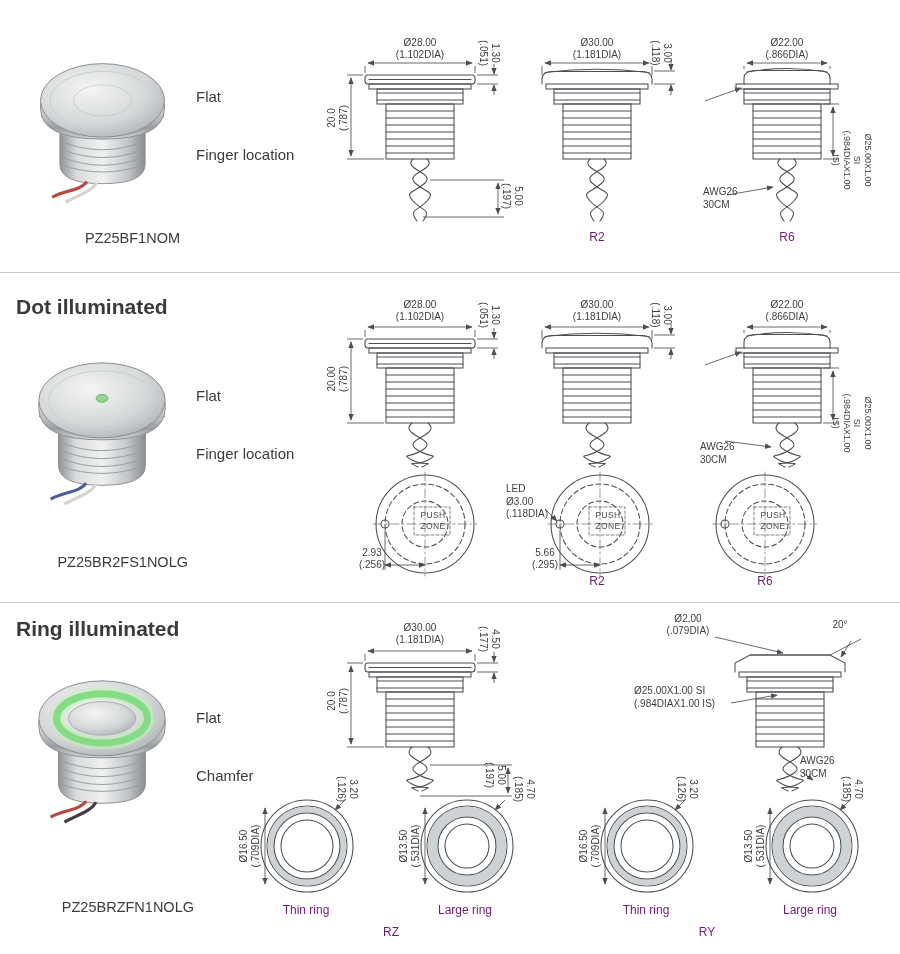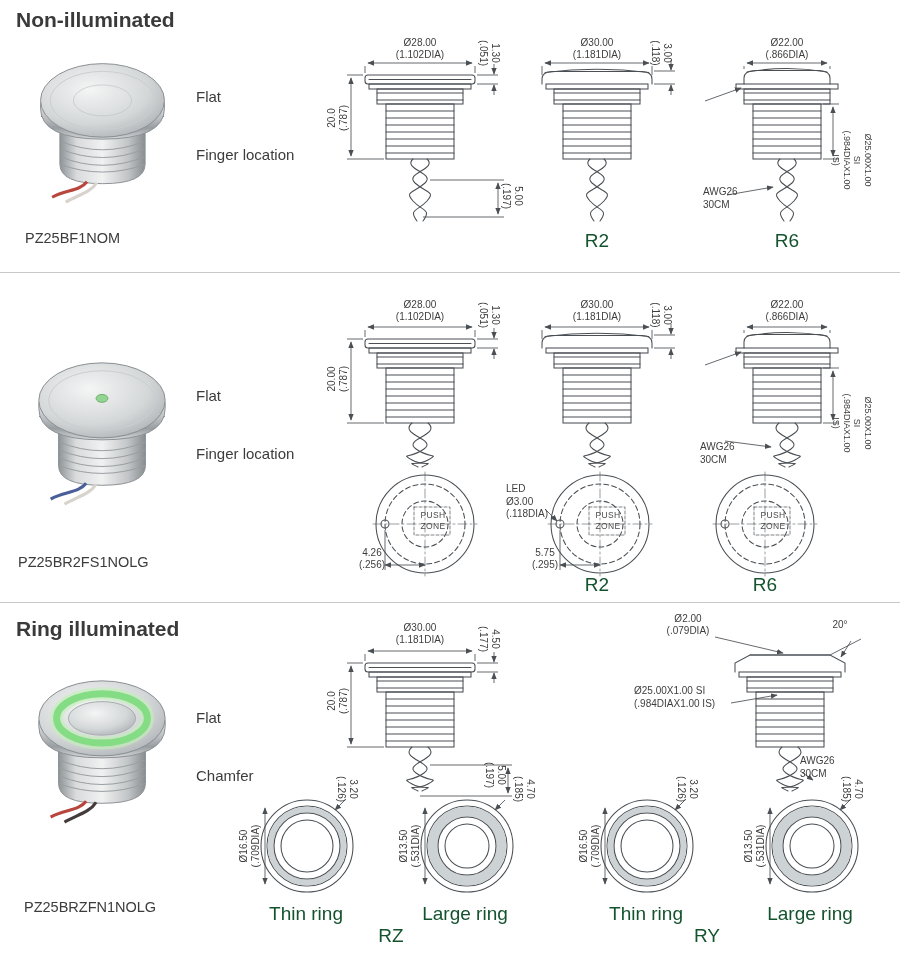--- a/index.html
+++ b/index.html
@@ -2,29 +2,29 @@
 <html><head>
 <meta charset="utf-8">
 <style>
 *{margin:0;padding:0;box-sizing:border-box}
 body{background:#fff;font-family:"Liberation Sans",sans-serif}
 .page{position:relative;width:900px;height:954px;background:#fff;overflow:hidden}
 .sec{position:absolute;left:0;width:900px}
 .sec-b{border-top:1px solid #c8c8c8}
 .sec-title{position:absolute;font-size:21px;font-weight:bold;color:#3a3a3a;white-space:nowrap}
 .feat{position:absolute;font-size:15px;color:#3c3c3c;white-space:nowrap}
-.part{position:absolute;font-size:14.5px;color:#3c3c3c;text-align:left;white-space:nowrap}
+.part{position:absolute;font-size:14.5px;color:#3c3c3c;text-align:right;white-space:nowrap}
 .dim{position:absolute;font-size:10px;line-height:1.18;color:#3e3e3e;text-align:center;white-space:pre-line}
 .sm{font-size:9px}
 .ctr{transform:translate(-50%,-50%)}
 .rot90{transform:translate(-50%,-50%) rotate(90deg)}
 .rot270{transform:translate(-50%,-50%) rotate(-90deg)}
 .note{position:absolute;font-size:10px;line-height:1.25;color:#3e3e3e;white-space:pre-line;text-align:left}
 .pz{position:absolute;font-size:8.5px;line-height:1.3;letter-spacing:.3px;color:#4a4a4a;text-align:center;white-space:pre-line;transform:translate(-50%,-50%)}
-.vlabel{position:absolute;font-size:19px;color:#14532d;transform:translateX(-50%);white-space:nowrap}
+.vlabel{position:absolute;font-size:12px;color:#701a75;transform:translateX(-50%);white-space:nowrap}
 .draw{position:absolute;overflow:visible}
 .tech{stroke:#4a4f54;stroke-width:1.05;fill:none;stroke-linecap:round}
 .dml{stroke:#4a4f54;stroke-width:.85;fill:none}
 </style>
 </head>
 <body>
 
 <div class="page">
 
 <svg width="0" height="0" style="position:absolute">
@@ -100,21 +100,20 @@
       <circle cx="50" cy="50" r="46"></circle>
       <circle cx="50" cy="50" r="40"></circle>
       <circle cx="50" cy="50" r="34.5" stroke="#cdd2d4" stroke-width="10"></circle>
       <circle cx="50" cy="50" r="29"></circle>
       <circle cx="50" cy="50" r="22"></circle>
     </g>
   </defs>
 </svg>
 
 <div class="sec" style="top:0;height:272px">
-  <div class="sec-title" style="left:16px;top:8px">Non-illuminated</div>
 
   <svg class="draw" style="left:25px;top:52px;width:155px;height:152px" viewBox="0 0 160 157">
     <path d="M36,80 L36,116 Q36,136 80,136 Q124,136 124,116 L124,80" fill="url(#gBody)" stroke="#8b9094"></path>
     <path d="M36,92 Q80,110 124,92 M36,100 Q80,118 124,100 M36,108 Q80,126 124,108 M36,116 Q80,132 124,116" stroke="#989da1" fill="none"></path>
     <path d="M64,134 C56,144 42,142 28,150" stroke="#b8463c" stroke-width="3.2" fill="none"></path>
     <path d="M74,135 C68,145 54,148 42,155" stroke="#d9d3cd" stroke-width="3.2" fill="none"></path>
     <path d="M18,64 Q80,102 142,64" stroke="#2f2f2f" stroke-width="6" fill="none"></path>
     <path d="M16,52 L16,58 Q16,90 80,90 Q144,90 144,58 L144,52" fill="url(#gMetalV)" stroke="#8b9094"></path>
     <ellipse cx="80" cy="50" rx="64" ry="38" fill="url(#gFace)" stroke="#888d91"></ellipse>
     <ellipse cx="80" cy="50" rx="54" ry="30" fill="none" stroke="#c9cdcf"></ellipse>
@@ -198,20 +197,21 @@
   <div class="dim ctr" style="left:787px;top:49px">Ø22.00
 (.866DIA)</div>
   <div class="dim rot90 sm" style="left:852px;top:160px">Ø25.00X1.00 SI
 (.984DIAX1.00 IS)</div>
   <div class="note" style="left:703px;top:186px">AWG26
 30CM</div>
   <div class="vlabel" style="left:787px;top:230px">R6</div>
 </div>
 
 <div class="sec sec-b" style="top:272px;height:330px">
+  <div class="sec-title" style="left:16px;top:22px">Dot illuminated</div>
 
   <svg class="draw" style="left:22px;top:78px;width:160px;height:155px" viewBox="0 0 160 157">
     <path d="M36,80 L36,116 Q36,136 80,136 Q124,136 124,116 L124,80" fill="url(#gBody)" stroke="#8b9094"></path>
     <path d="M36,92 Q80,110 124,92 M36,100 Q80,118 124,100 M36,108 Q80,126 124,108 M36,116 Q80,132 124,116" stroke="#989da1" fill="none"></path>
     <path d="M64,134 C56,144 42,142 28,150" stroke="#4a5f9a" stroke-width="3.2" fill="none"></path>
     <path d="M74,135 C68,145 54,148 42,155" stroke="#d9d3cd" stroke-width="3.2" fill="none"></path>
     <path d="M18,64 Q80,102 142,64" stroke="#2f2f2f" stroke-width="6" fill="none"></path>
     <path d="M16,52 L16,58 Q16,90 80,90 Q144,90 144,58 L144,52" fill="url(#gMetalV)" stroke="#8b9094"></path>
     <ellipse cx="80" cy="50" rx="64" ry="38" fill="url(#gFace)" stroke="#888d91"></ellipse>
     <ellipse cx="80" cy="50" rx="54" ry="30" fill="none" stroke="#c9cdcf"></ellipse>
@@ -253,21 +253,21 @@
           <use href="#sym-bottom"></use>
           <circle cx="15" cy="55" r="4"></circle>
         </g>
     <g class="dml">
       <line x1="15" y1="61" x2="15" y2="101"></line>
       <line x1="15" y1="96" x2="55" y2="96" marker-start="url(#arr)" marker-end="url(#arr)"></line>
     </g>
   </svg>
   <div class="pz" style="left:433px;top:248px">PUSH
 ZONE</div>
-  <div class="dim ctr" style="left:372px;top:286px">4.26
+  <div class="dim ctr" style="left:372px;top:286px">2.93
 (.256)</div>
 
   <svg class="draw" style="left:497px;top:16px;width:200px;height:185px" viewBox="0 0 200 185">
     <g class="tech">
           <use href="#sym-cap-dome"></use>
           <use href="#sym-body"></use>
           <use href="#sym-wire-loop"></use>
         </g>
     <g class="dml">
       <line x1="48" y1="38" x2="152" y2="38" marker-start="url(#arr)" marker-end="url(#arr)"></line>
@@ -293,21 +293,21 @@
       <line x1="0" y1="40" x2="12" y2="52" marker-end="url(#arr)"></line>
       <line x1="15" y1="61" x2="15" y2="101"></line>
       <line x1="15" y1="96" x2="55" y2="96" marker-start="url(#arr)" marker-end="url(#arr)"></line>
     </g>
   </svg>
   <div class="note" style="left:506px;top:210px">LED
 Ø3.00
 (.118DIA)</div>
   <div class="pz" style="left:608px;top:248px">PUSH
 ZONE</div>
-  <div class="dim ctr" style="left:545px;top:286px">5.75
+  <div class="dim ctr" style="left:545px;top:286px">5.66
 (.295)</div>
   <div class="vlabel" style="left:597px;top:301px">R2</div>
 
   <svg class="draw" style="left:687px;top:16px;width:210px;height:185px" viewBox="0 0 210 185">
     <g class="tech">
           <use href="#sym-cap-r6"></use>
           <use href="#sym-body"></use>
           <use href="#sym-wire-loop"></use>
         </g>
     <g class="dml">

